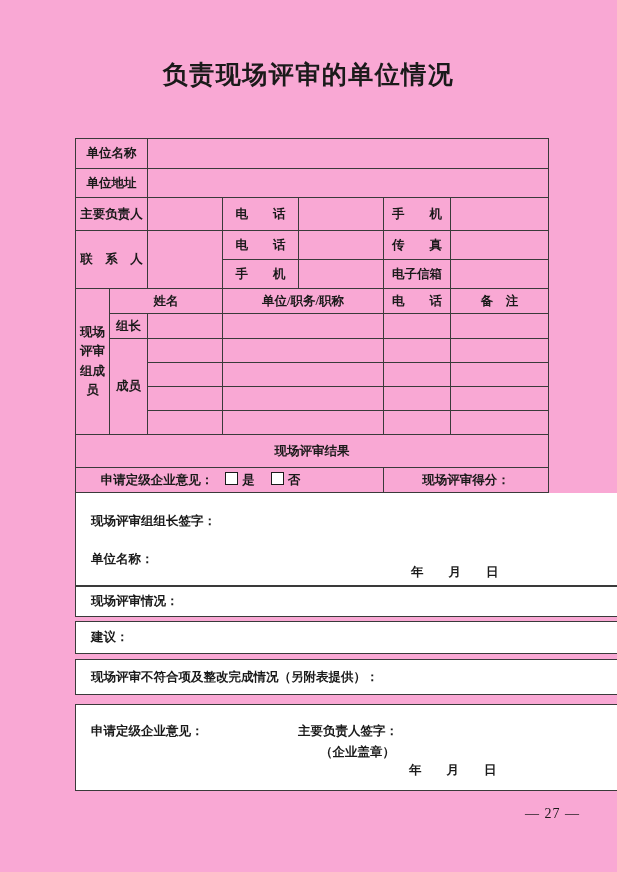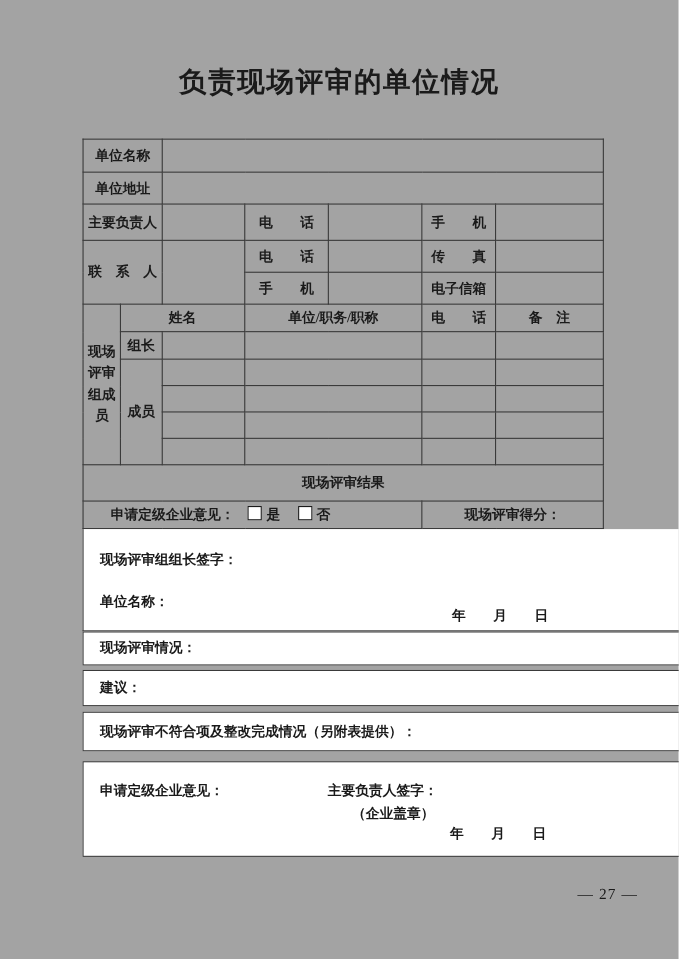--- a/index.html
+++ b/index.html
@@ -1,25 +1,25 @@
 <!DOCTYPE html>
 <html><head>
 <meta charset="utf-8">
 <style>
   html,body { margin:0; padding:0; background:#ffffff; }
   .page {
-    position:relative; width:617px; height:872px; background:#a3a3a3;
+    position:relative; width:617px; height:872px; background:#f9a8d4;
     font-family:"Liberation Serif","DejaVu Serif",serif;
     color:#1a1a1a; font-weight:600;
   }
   .title {
     position:absolute; top:58px; left:0; width:617px;
     text-align:center; font-size:25px; font-weight:bold; letter-spacing:1.5px;
   }
-  .form-wrap { position:absolute; left:75px; top:126px; width:473px; }
+  .form-wrap { position:absolute; left:75px; top:138px; width:473px; }
   table.grid { border-collapse:collapse; table-layout:fixed; width:473px; font-size:12.5px; }
   table.grid td {
     border:1px solid #3a3a3a; padding:0; text-align:center;
     vertical-align:middle; overflow:hidden;
   }
   tr.h30{height:30px} tr.h29{height:29px} tr.h33{height:33px}
   tr.h25{height:25px} tr.h24{height:24px}
   .team-inner { width:30px; margin:14px auto; word-break:break-all; line-height:1.55; }
   .qcell { text-align:center; padding-right:58px !important; }
   .cb {

